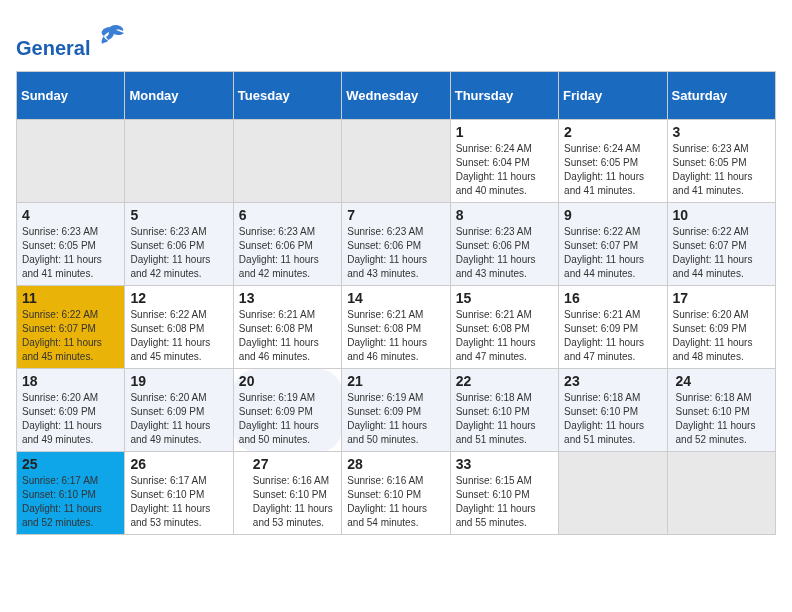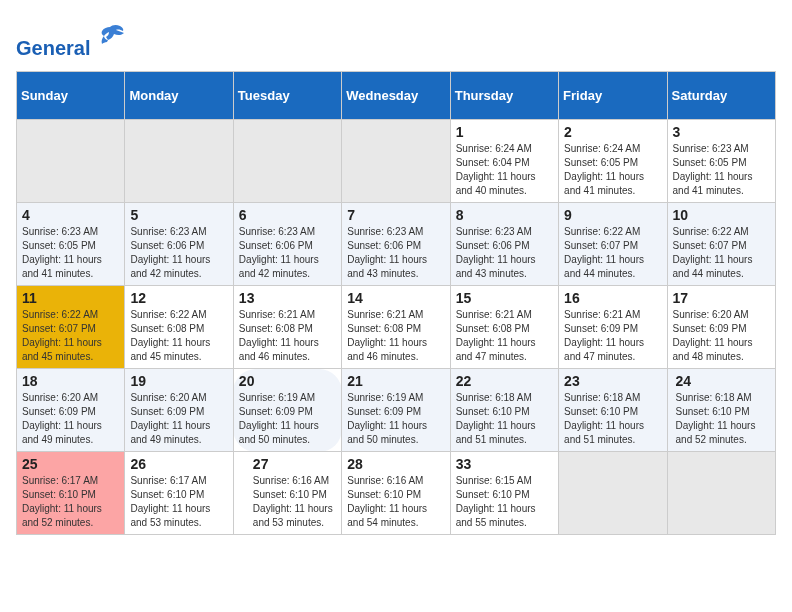--- a/index.html
+++ b/index.html
@@ -291,21 +291,21 @@
         </td>
         <td style="background-color: rgb(240, 244, 250); padding-left: 8px;">
           <span class="cell-day">24</span>
           <div class="cell-info" style="white-space: pre-line;">Sunrise: 6:18 AM
 Sunset: 6:10 PM
 Daylight: 11 hours
 and 52 minutes.</div>
         </td>
       </tr>
       <tr>
-        <td style="background-color: #fca5a5;">
+        <td style="background-color: #0ea5e9;">
           <span class="cell-day">25</span>
           <div class="cell-info" style="white-space: pre-line;">Sunrise: 6:17 AM
 Sunset: 6:10 PM
 Daylight: 11 hours
 and 52 minutes.</div>
         </td>
         <td style="background-color: rgb(255, 255, 255);">
           <span class="cell-day">26</span>
           <div class="cell-info" style="white-space: pre-line;">Sunrise: 6:17 AM
 Sunset: 6:10 PM

